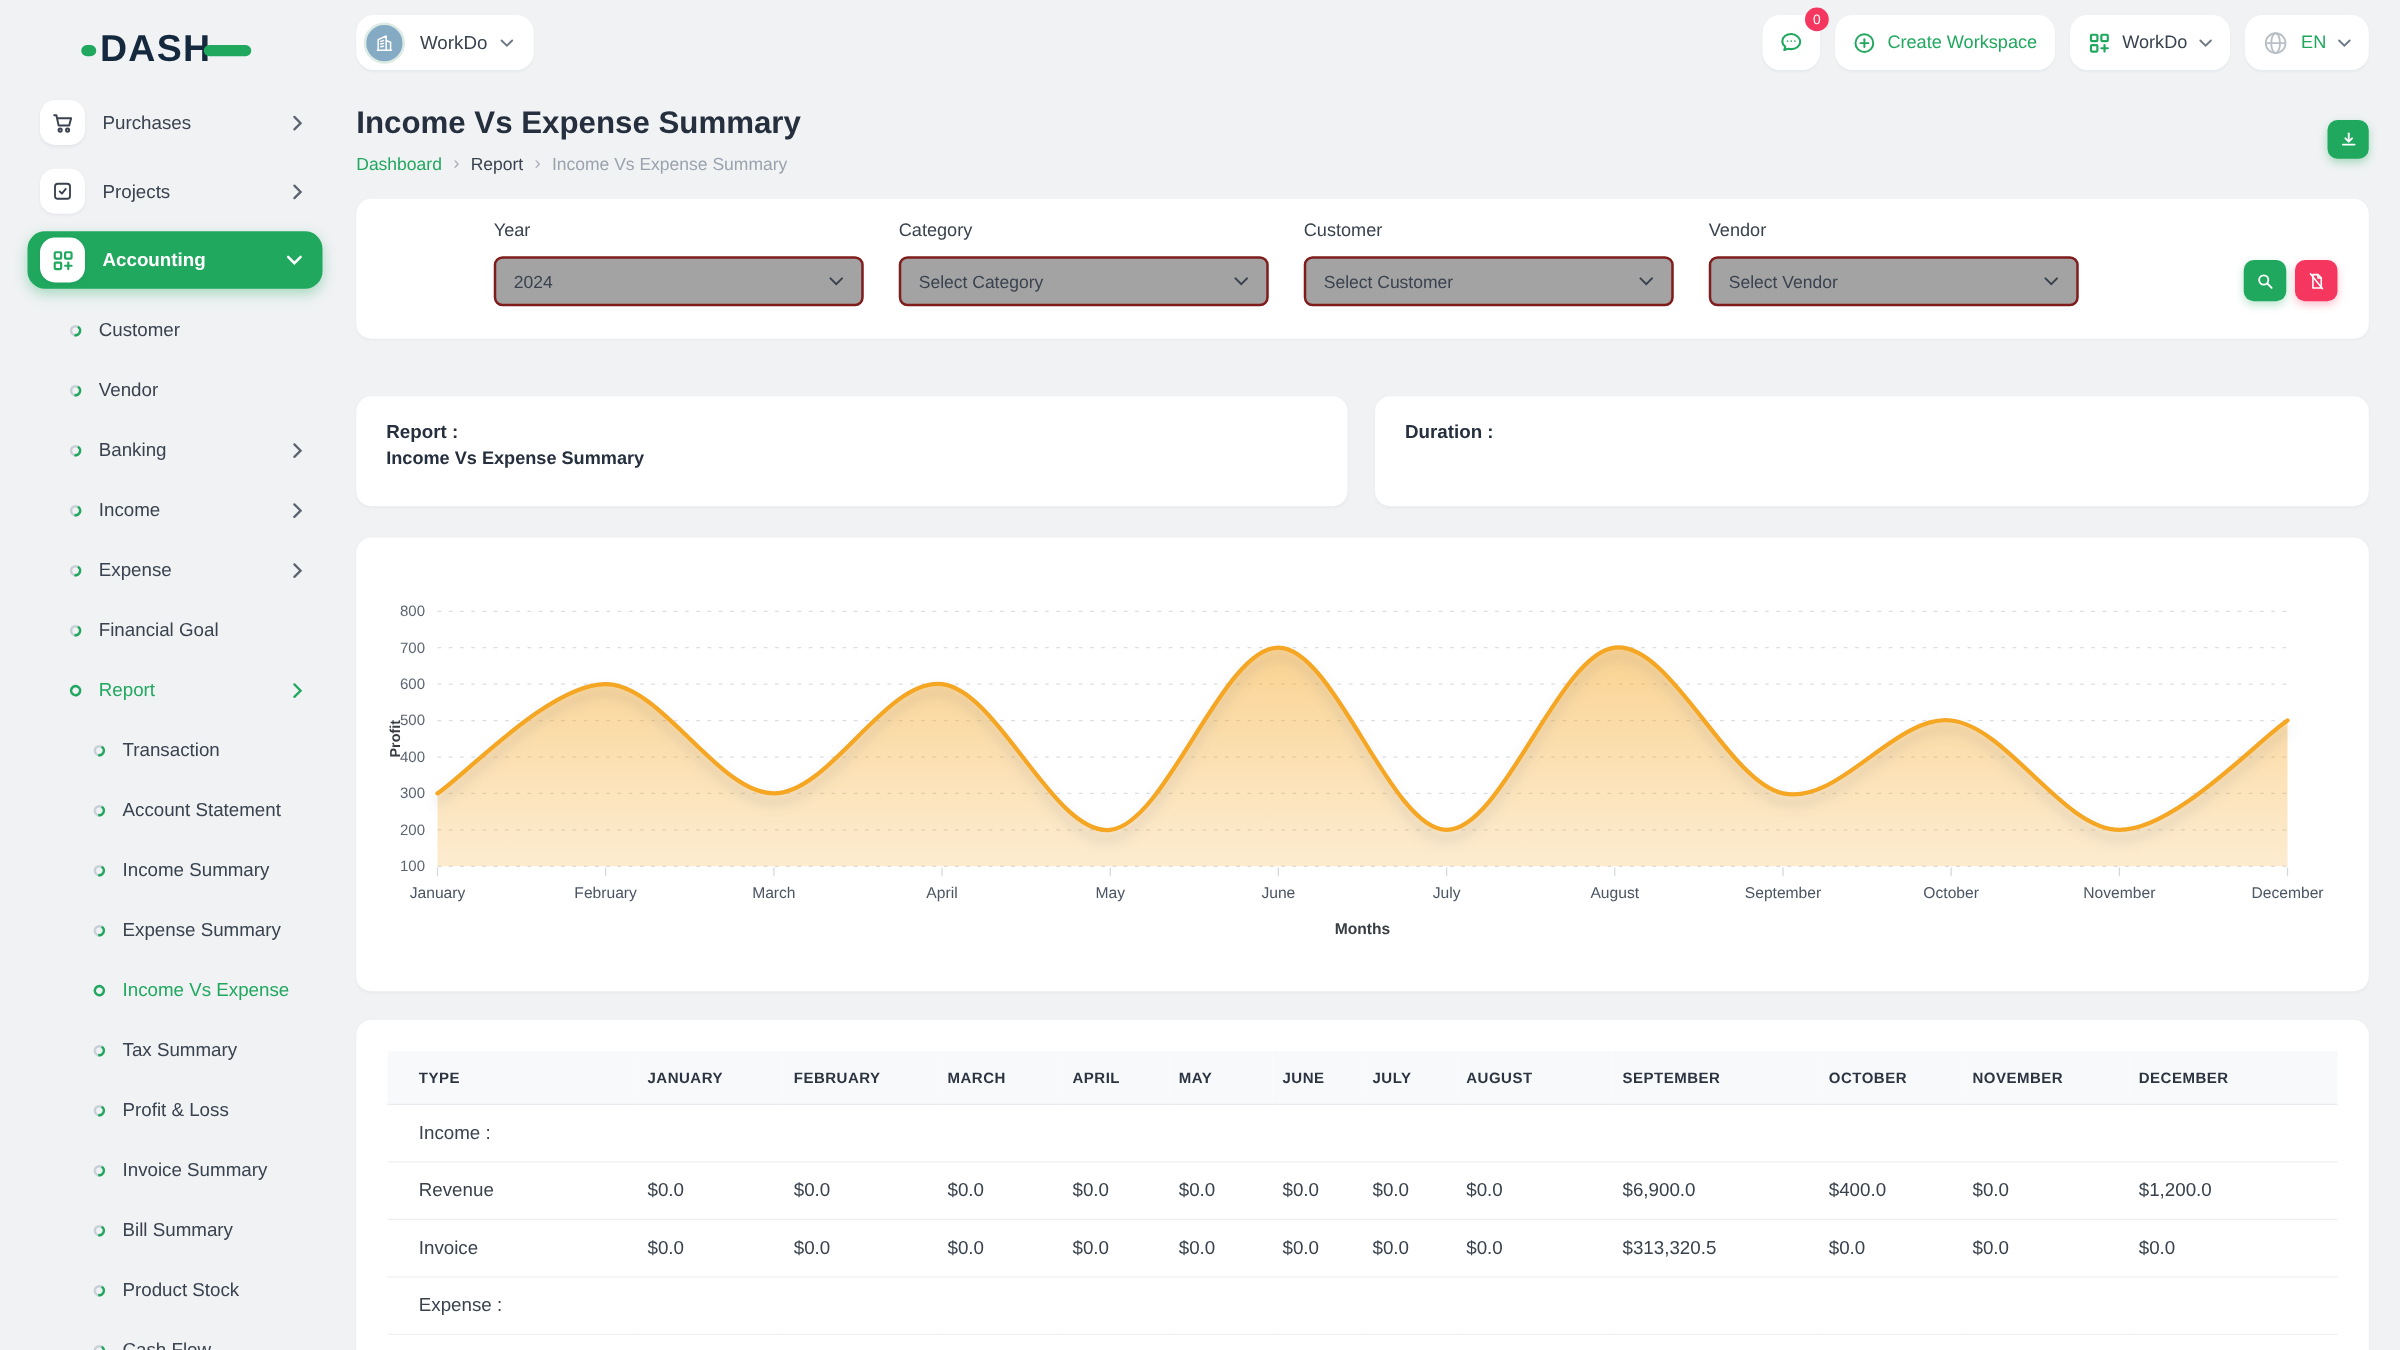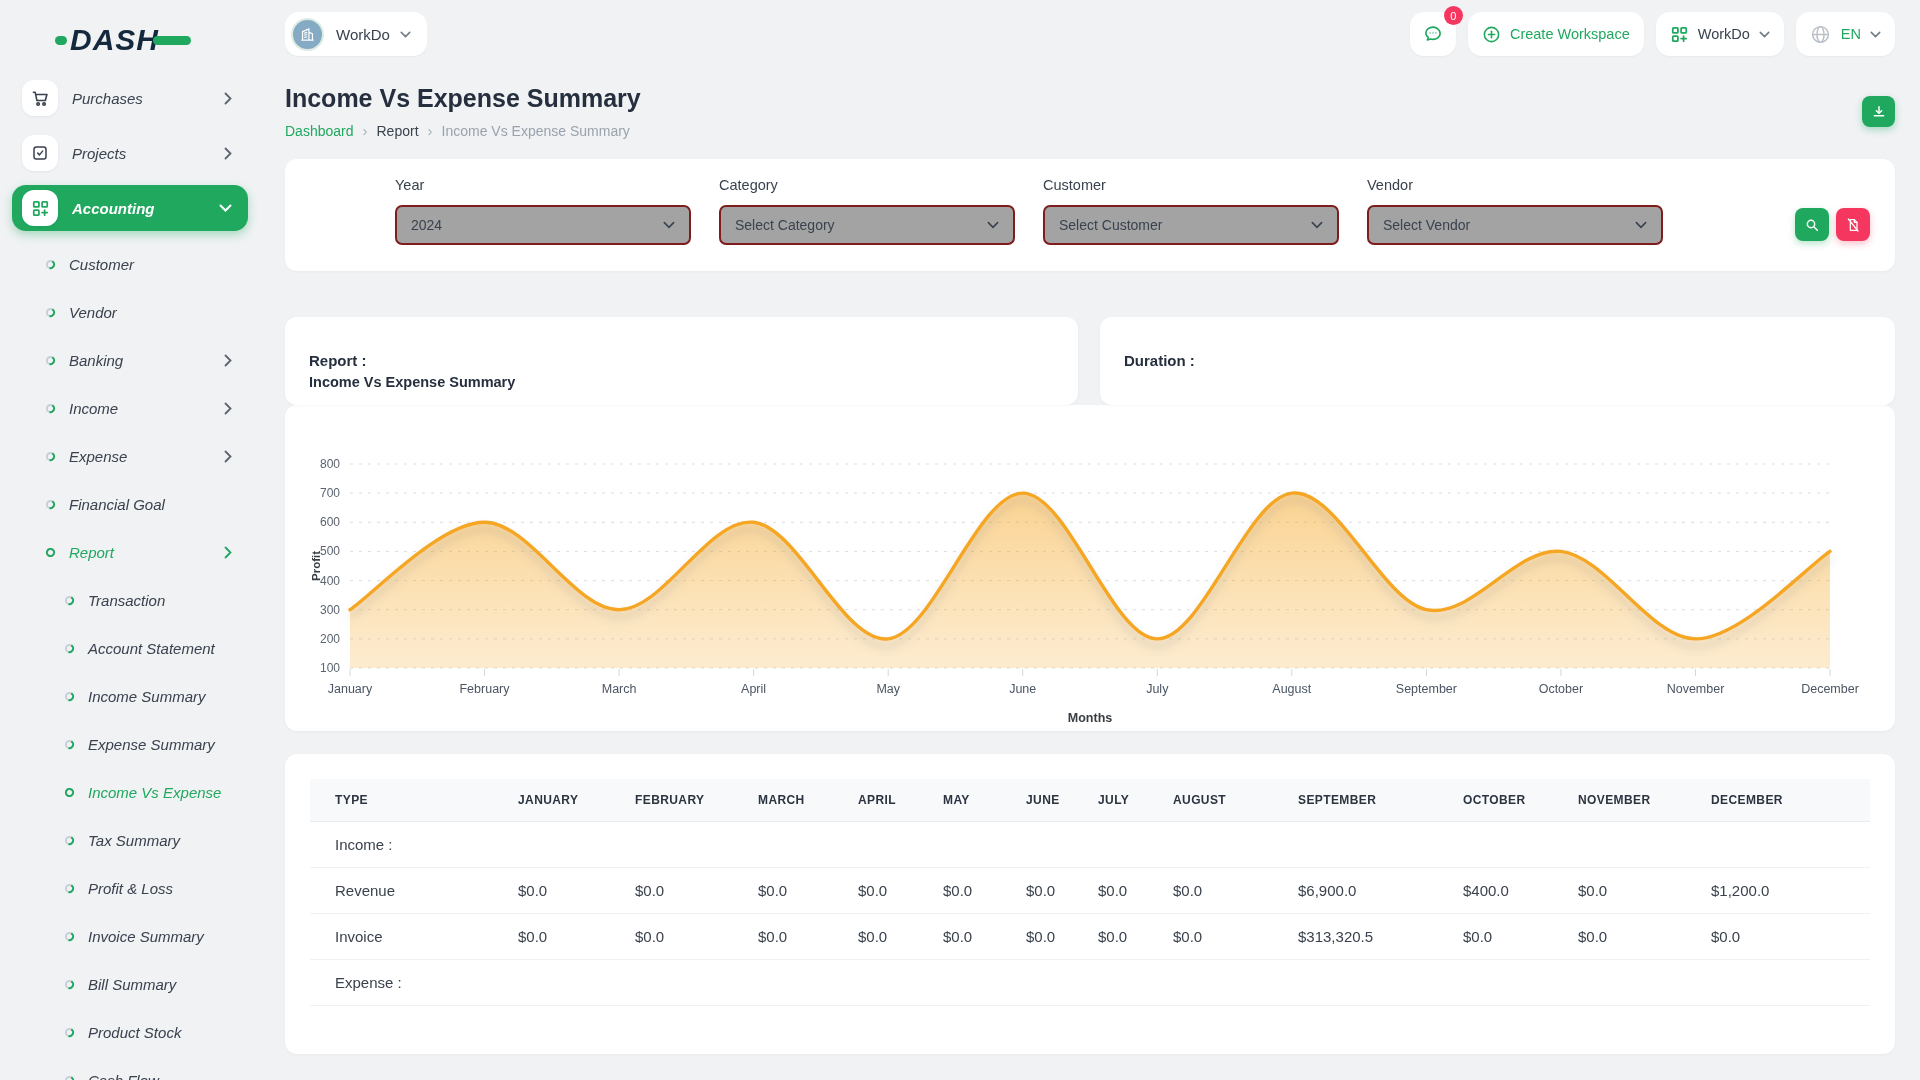--- a/index.html
+++ b/index.html
@@ -2,21 +2,21 @@
 <html><head>
 <meta charset="utf-8">
 <style>
   * { margin:0; padding:0; box-sizing:border-box; }
   html,body { width:1920px; height:1080px; overflow:hidden;
     font-family:"Liberation Sans","DejaVu Sans",sans-serif;
     background:#f0f2f4; color:#39424e; }
   :root{ --green:#20a85f; --pink:#f5365f; --navy:#14293e; --muted:#9aa3ad; }
 
   
-  .sidebar{ position:absolute; left:0; top:0; width:260px; height:1080px;font-style:italic; }
+  .sidebar{ position:absolute; left:10px; top:0; width:260px; height:1080px; }
   .logo{ display:flex; align-items:center; padding:22px 0 0 55px; height:58px; }
   .logo-dot{ width:12px; height:9px; border-radius:5px; background:var(--green); margin-right:3px; }
   .logo-text{ font-size:30px; font-weight:800; color:var(--navy); letter-spacing:1px; line-height:1; }
   .logo-dash{ width:38px; height:9px; border-radius:5px; background:var(--green); margin-left:-6px; }
   .nav{ margin-top:17px; }
   .side-item{ position:relative; display:flex; align-items:center; height:46px; margin:0 12px 9px 12px;
     border-radius:14px; padding-left:10px; cursor:pointer; }
   .side-item .chip{ width:36px; height:36px; border-radius:12px; background:#fff;
     display:flex; align-items:center; justify-content:center; box-shadow:0 1px 3px rgba(20,40,60,.06); }
   .side-item .lbl{ margin-left:14px; font-size:15px; color:#39424e; }
@@ -69,27 +69,27 @@
   .f-select{ height:40px; border:2px solid #7f1d1d; border-radius:7px; display:flex; align-items:center;
     padding:0 14px; font-size:14px; color:#39424e; background:#a3a3a3; cursor:pointer; }
   .f-select .chev{ margin-left:auto; display:flex; }
   .f-actions{ margin-left:auto; display:flex; gap:7px; margin-top:31px; }
   .sq-btn{ width:34px; height:33px; border:none; border-radius:8px; display:flex; align-items:center;
     justify-content:center; cursor:pointer; }
   .sq-btn.green{ background:var(--green); box-shadow:0 3px 7px rgba(32,168,95,.3); }
   .sq-btn.pink{ background:var(--pink); box-shadow:0 3px 7px rgba(245,54,95,.3); }
 
   .summary-row{ display:flex; gap:22px; margin-top:46px; }
-  .summary-card{ height:88px; padding:35px 24px; }
+  .summary-card{ height:88px; padding:20px 24px; }
   .summary-card.first{ width:793px; }
   .summary-card.second{ flex:1; }
   .sum-title{ font-size:15px; font-weight:700; color:#252f3e; }
   .sum-value{ font-size:14.5px; font-weight:700; color:#252f3e; margin-top:5px; }
 
-  .chart-card{ height:326px; padding:45px 25px 0 25px; }
+  .chart-card{ margin-top:25px; height:363px; padding:45px 25px 0 25px; }
 
   .table-card{ margin-top:23px; padding:25px 25px 0 25px; height:300px; overflow:hidden; }
   table{ width:1560px; border-collapse:collapse; table-layout:fixed; }
   thead th{ background:#f8f9fb; font-size:12px; font-weight:700; letter-spacing:.4px; color:#2b3440;
     text-transform:uppercase; text-align:left; padding:14px 8px; border-bottom:1px solid #e7eaee; }
   thead th:first-child{ padding-left:25px; }
   tbody td{ font-size:15px; color:#3a424d; padding:14px 8px; border-bottom:1px solid #eef0f2; }
   tbody td:first-child{ padding-left:25px; }
   tr.group td{ font-size:15px; }
 

